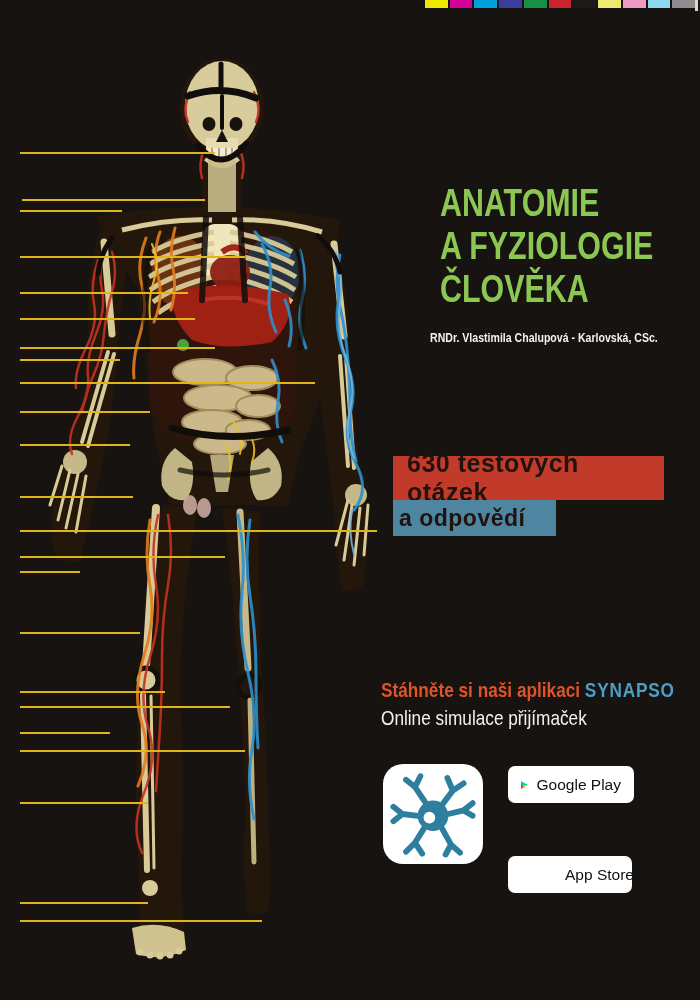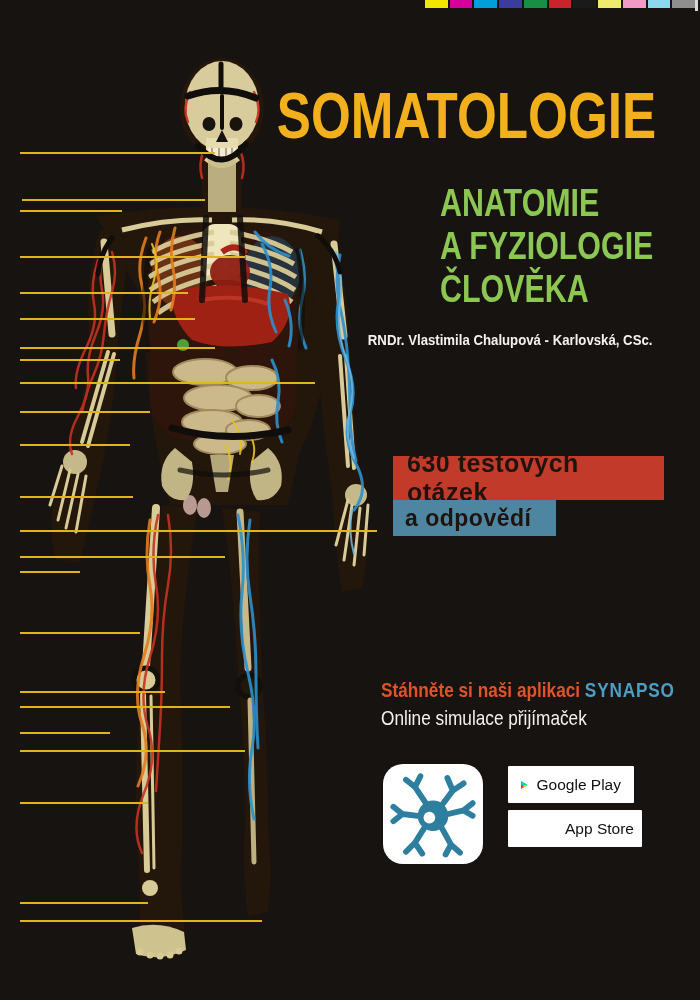--- a/index.html
+++ b/index.html
@@ -30,48 +30,48 @@
   
   .title{position:absolute;top:84px;right:44px;color:var(--title-yellow,#F2B01C);
     font-size:64px;font-weight:bold;line-height:1;white-space:nowrap;}
   .cx{display:inline-block;transform:scaleX(.8);}
   .title .cx{transform-origin:right center;letter-spacing:0px;}
 
   .subtitle{position:absolute;top:182px;left:440px;color:var(--subtitle-green,#8CC653);
     font-size:38px;font-weight:bold;line-height:43px;white-space:nowrap;}
   .subtitle .cx{transform-origin:left center;}
 
-  .author{position:absolute;top:331px;right:48px;color:var(--paper-white,#F4F2EE);
-    font-size:15px;font-weight:bold;white-space:nowrap;text-align:right;}
+  .author{position:absolute;top:331px;right:42px;color:var(--paper-white,#F4F2EE);
+    font-size:12px;font-weight:bold;white-space:nowrap;text-align:right;}
   .author .cx{transform-origin:right center;transform:scaleX(.88);}
 
   
   .badge-red{position:absolute;left:393px;top:456px;width:271px;height:44px;
     background:var(--badge-red,#C23B2A);display:flex;align-items:center;padding-left:14px;}
   .badge-red span{color:var(--badge-text,#20130D);font-size:25px;font-weight:800;letter-spacing:.5px;}
   .badge-blue{position:absolute;left:393px;top:500px;width:163px;height:36px;
-    background:var(--badge-blue,#4E86A2);display:flex;align-items:center;padding-left:12px;}
+    background:var(--badge-blue,#4E86A2);display:flex;align-items:center;padding-left:6px;}
   .badge-blue span{color:var(--badge-text,#20130D);font-size:23px;font-weight:800;letter-spacing:.5px;}
 
   
   .promo{position:absolute;left:381px;top:676px;white-space:nowrap;}
   .promo-line1{font-size:21px;font-weight:bold;line-height:28px;}
   .promo-line1 .cx{transform-origin:left center;transform:scaleX(.82);}
   .promo-prefix{color:var(--promo-orange,#DF5328);}
   .promo-app{color:var(--promo-blue,#4C9EC6);letter-spacing:1px;}
   .promo-line2{font-size:21px;font-weight:500;color:var(--paper-white,#F4F2EE);line-height:28px;}
   .promo-line2 .cx{transform-origin:left center;transform:scaleX(.82);}
 
   
   .app-icon{position:absolute;left:383px;top:764px;width:100px;height:100px;background:#fff;border-radius:20px;
     display:flex;align-items:center;justify-content:center;}
-  .store-btn{position:absolute;left:508px;height:37px;background:#fff;border-radius:1px;border:none;
+  .store-btn{position:absolute;left:508px;height:37px;background:#fff;border-radius:7px;border:none;
     display:flex;align-items:center;gap:9px;padding:0 13px;cursor:pointer;}
   .store-btn.gp{top:766px;width:126px;}
-  .store-btn.as{top:810px;width:134px;padding-left:48px;}
+  .store-btn.as{top:856px;width:124px;padding-left:48px;}
   .store-btn .lbl{font-size:15.5px;font-weight:500;color:#101010;white-space:nowrap;}
 
   
   .publisher{position:absolute;left:295px;top:901px;width:140px;text-align:center;
     color:var(--paper-white,#F4F2EE);font-size:16.5px;font-weight:bold;line-height:21px;letter-spacing:.5px;}
   .publisher .cx{transform-origin:center center;transform:scaleX(.85);}
 </style>
 </head>
 <body>
 
@@ -271,23 +271,20 @@
       <div class="swatch" style="background: rgb(24, 143, 69);"></div>
       <div class="swatch" style="background: rgb(201, 36, 43);"></div>
       <div class="swatch" style="background: rgb(26, 26, 26);"></div>
       <div class="swatch" style="background: rgb(239, 233, 110);"></div>
       <div class="swatch" style="background: rgb(240, 154, 198);"></div>
       <div class="swatch" style="background: rgb(142, 216, 239);"></div>
       <div class="swatch" style="background: rgb(142, 142, 144);"></div>
     </div>
   <div class="trim-mark"></div>
 
-  <div class="title">
-    <span class="cx">SOMATOLOGIE</span>
-  </div>
 
   <div class="subtitle">
     <div><span class="cx">ANATOMIE</span></div>
     <div><span class="cx">A FYZIOLOGIE</span></div>
     <div><span class="cx">ČLOVĚKA</span></div>
   </div>
 
   <div class="author">
     <span class="cx">RNDr. Vlastimila Chalupová - Karlovská, CSc.</span>
   </div>

